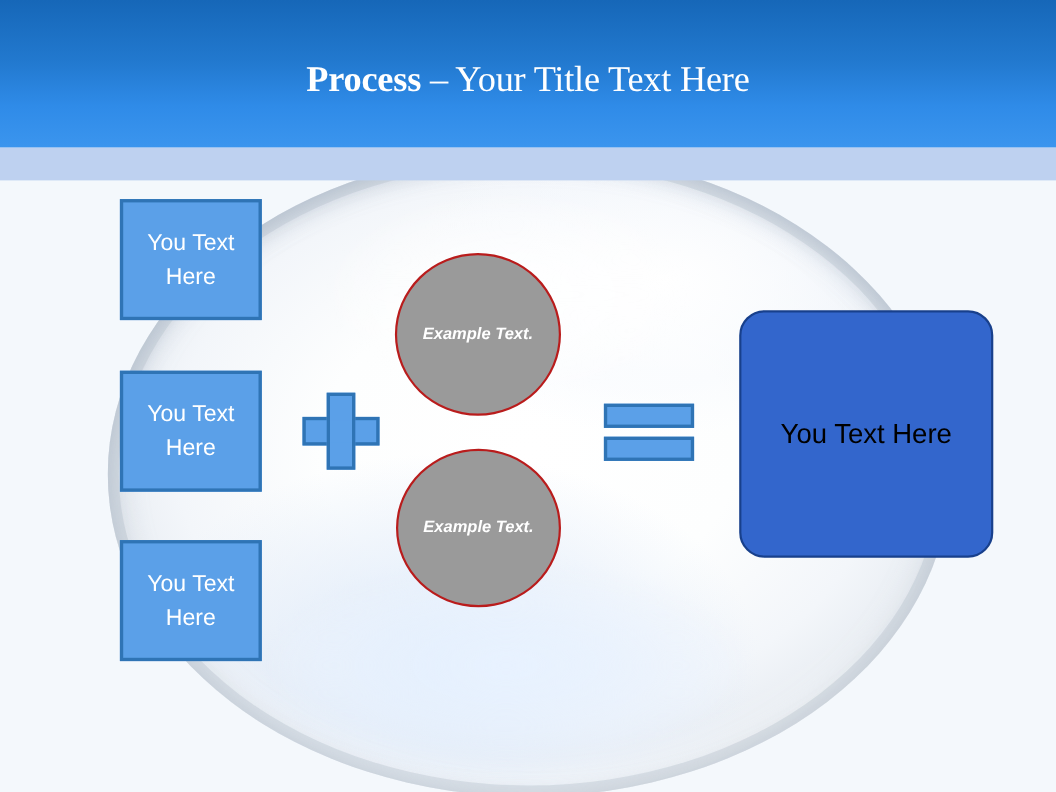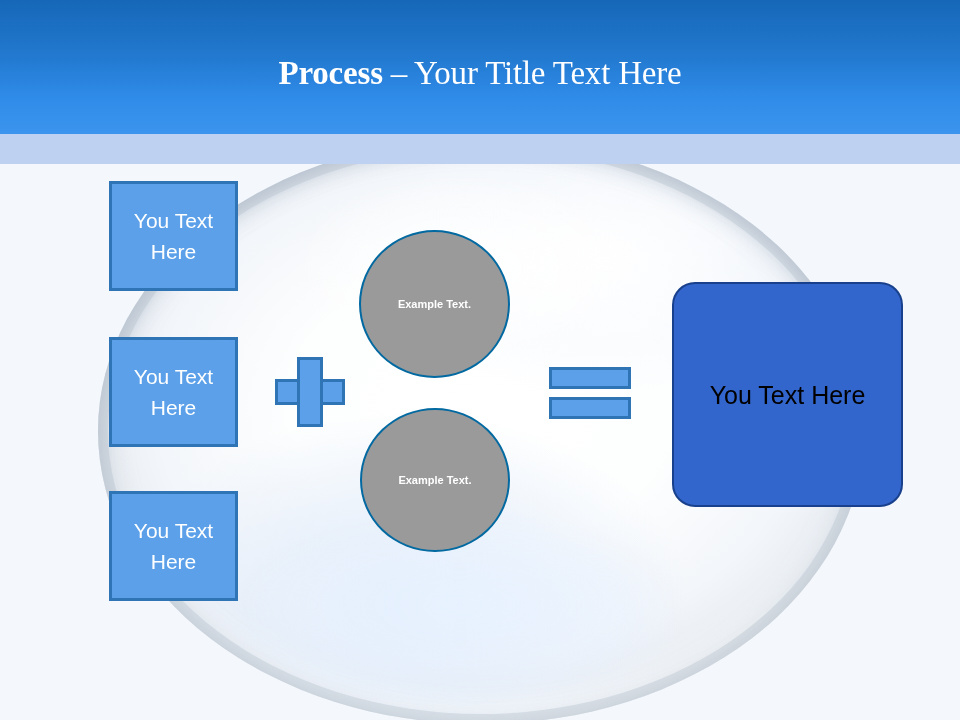--- a/index.html
+++ b/index.html
@@ -158,25 +158,26 @@
     width: 20px; height: 20px;
     background: #5ba0e8;
   }
 
   
   .circle {
     position: absolute;
     box-sizing: border-box;
     border-radius: 50%;
     background: #9a9a9a;
-    border: 2px solid #0369a1;
+    border: 2px solid #b91c1c;
     color: #ffffff;
-    font-size: 11px;
+    font-size: 15px;
     line-height: 22px;
     font-weight: bold;
+    font-style: italic;
     text-align: center;
     display: flex;
     align-items: center;
     justify-content: center;
   }
   .circle-0 { left: 359px; top: 226px; width: 151px; height: 148px; }
   .circle-1 { left: 360px; top: 404px; width: 150px; height: 144px; }
 
   
   .equals { position: absolute; left: 549px; top: 363px; width: 82px; height: 52px; }

